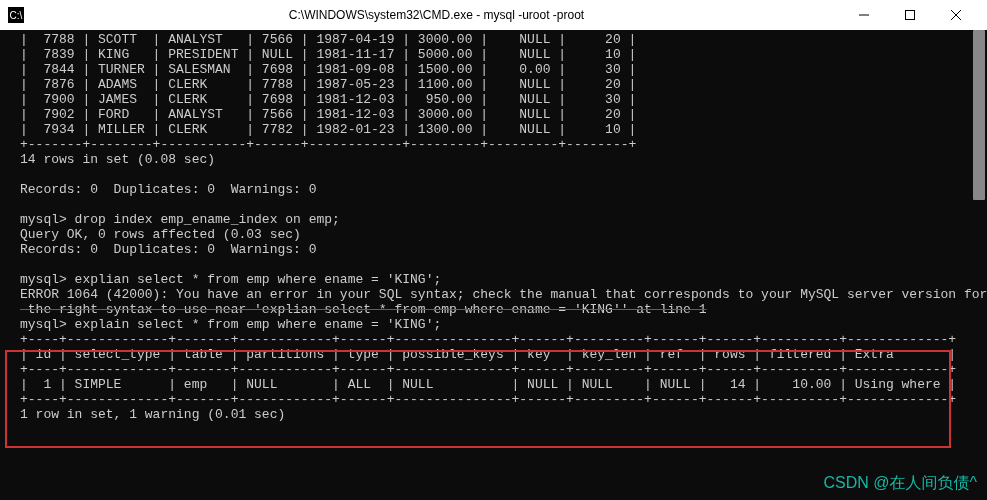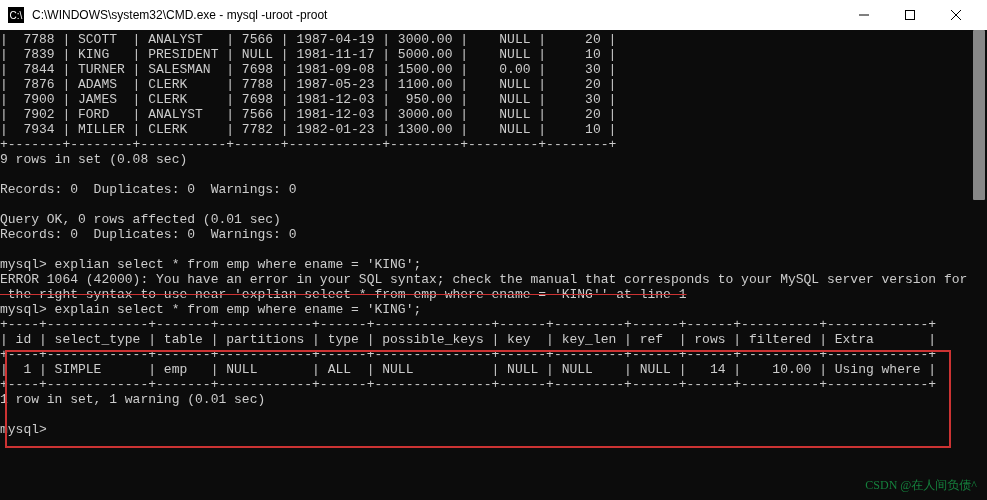--- a/index.html
+++ b/index.html
@@ -24,32 +24,32 @@
   font-size: 12px;
 }
 .titlebar-icon {
   width: 16px; height: 16px;
   background: #000;
   margin-right: 8px;
   display: flex; align-items: center; justify-content: center;
   color: #fff;
   font-size: 10px;
 }
-.titlebar-text { flex: 1; }
+.titlebar-text { flex: 1; text-align: center; }
 .titlebar-btns { display: flex; gap: 0; }
 .win-btn {
   width: 46px; height: 30px;
   display: flex; align-items: center; justify-content: center;
   font-size: 10px;
   cursor: pointer;
 }
 .win-btn svg { stroke: #000; fill: none; }
 .terminal {
   background: #0c0c0c;
-  padding: 2px 0;
+  padding: 2px 20px;
   line-height: 15px;
   white-space: pre;
   position: relative;
 }
 .scrollbar {
   position: absolute;
   right: 2px;
   top: 30px;
   width: 12px;
   height: 170px;
@@ -59,23 +59,23 @@
 .highlight-box {
   position: absolute;
   border: 2px solid #cc3333;
   pointer-events: none;
 }
 .hb1 { left: 5px; top: 350px; width: 946px; height: 98px; }
 .watermark {
   position: absolute;
   right: 10px;
   bottom: 6px;
-  font-family: Liberation Serif, serif;
-  font-size: 12px;
-  color: #15803d;
+  font-family: Liberation Sans, sans-serif;
+  font-size: 16px;
+  color: #14b8a6;
 }
 .striketop { text-decoration: line-through; text-decoration-color: #cc3333; }
 </style>
 </head>
 <body>
 
 <div class="titlebar">
   <div class="titlebar-icon">C:\</div>
   <div class="titlebar-text">C:\WINDOWS\system32\CMD.exe - mysql  -uroot -proot</div>
   <div class="titlebar-btns">
@@ -97,21 +97,21 @@
       </div>
   </div>
 </div>
 
 <div class="terminal"><div id="emp-block">|  7788 | SCOTT  | ANALYST   | 7566 | 1987-04-19 | 3000.00 |    NULL |     20 |
 |  7839 | KING   | PRESIDENT | NULL | 1981-11-17 | 5000.00 |    NULL |     10 |
 |  7844 | TURNER | SALESMAN  | 7698 | 1981-09-08 | 1500.00 |    0.00 |     30 |
 |  7876 | ADAMS  | CLERK     | 7788 | 1987-05-23 | 1100.00 |    NULL |     20 |
 |  7900 | JAMES  | CLERK     | 7698 | 1981-12-03 |  950.00 |    NULL |     30 |
 |  7902 | FORD   | ANALYST   | 7566 | 1981-12-03 | 3000.00 |    NULL |     20 |
-|  7934 | MILLER | CLERK     | 7782 | 1982-01-23 | 1300.00 |    NULL |     10 |</div><div>+-------+--------+-----------+------+------------+---------+---------+--------+</div><div>9 rows in set (0.08 sec)</div>
+|  7934 | MILLER | CLERK     | 7782 | 1982-01-23 | 1300.00 |    NULL |     10 |</div><div>+-------+--------+-----------+------+------------+---------+---------+--------+</div><div>14 rows in set (0.08 sec)</div>
 <div>Records: 0  Duplicates: 0  Warnings: 0</div>
-<div>Query OK, 0 rows affected (0.01 sec)</div><div>Records: 0  Duplicates: 0  Warnings: 0</div>
+<div>mysql&gt; drop index emp_ename_index on emp;</div><div>Query OK, 0 rows affected (0.03 sec)</div><div>Records: 0  Duplicates: 0  Warnings: 0</div>
 <div>mysql&gt; explian select * from emp where ename = 'KING';</div><div>ERROR 1064 (42000): You have an error in your SQL syntax; check the manual that corresponds to your MySQL server version for</div><div class="striketop"> the right syntax to use near 'explian select * from emp where ename = 'KING'' at line 1</div><div>mysql&gt; explain select * from emp where ename = 'KING';</div><div>+----+-------------+-------+------------+------+---------------+------+---------+------+------+----------+-------------+</div><div>| id | select_type | table | partitions | type | possible_keys | key  | key_len | ref  | rows | filtered | Extra       |</div><div>+----+-------------+-------+------------+------+---------------+------+---------+------+------+----------+-------------+</div><div>|  1 | SIMPLE      | emp   | NULL       | ALL  | NULL          | NULL | NULL    | NULL |   14 |    10.00 | Using where |</div><div>+----+-------------+-------+------------+------+---------------+------+---------+------+------+----------+-------------+</div><div>1 row in set, 1 warning (0.01 sec)</div>
-<div>mysql&gt;</div></div>
+</div>
 
 <div class="scrollbar"></div>
 <div class="highlight-box hb1"></div>
 <div class="watermark">CSDN @在人间负债^</div>
 
 </body></html>

